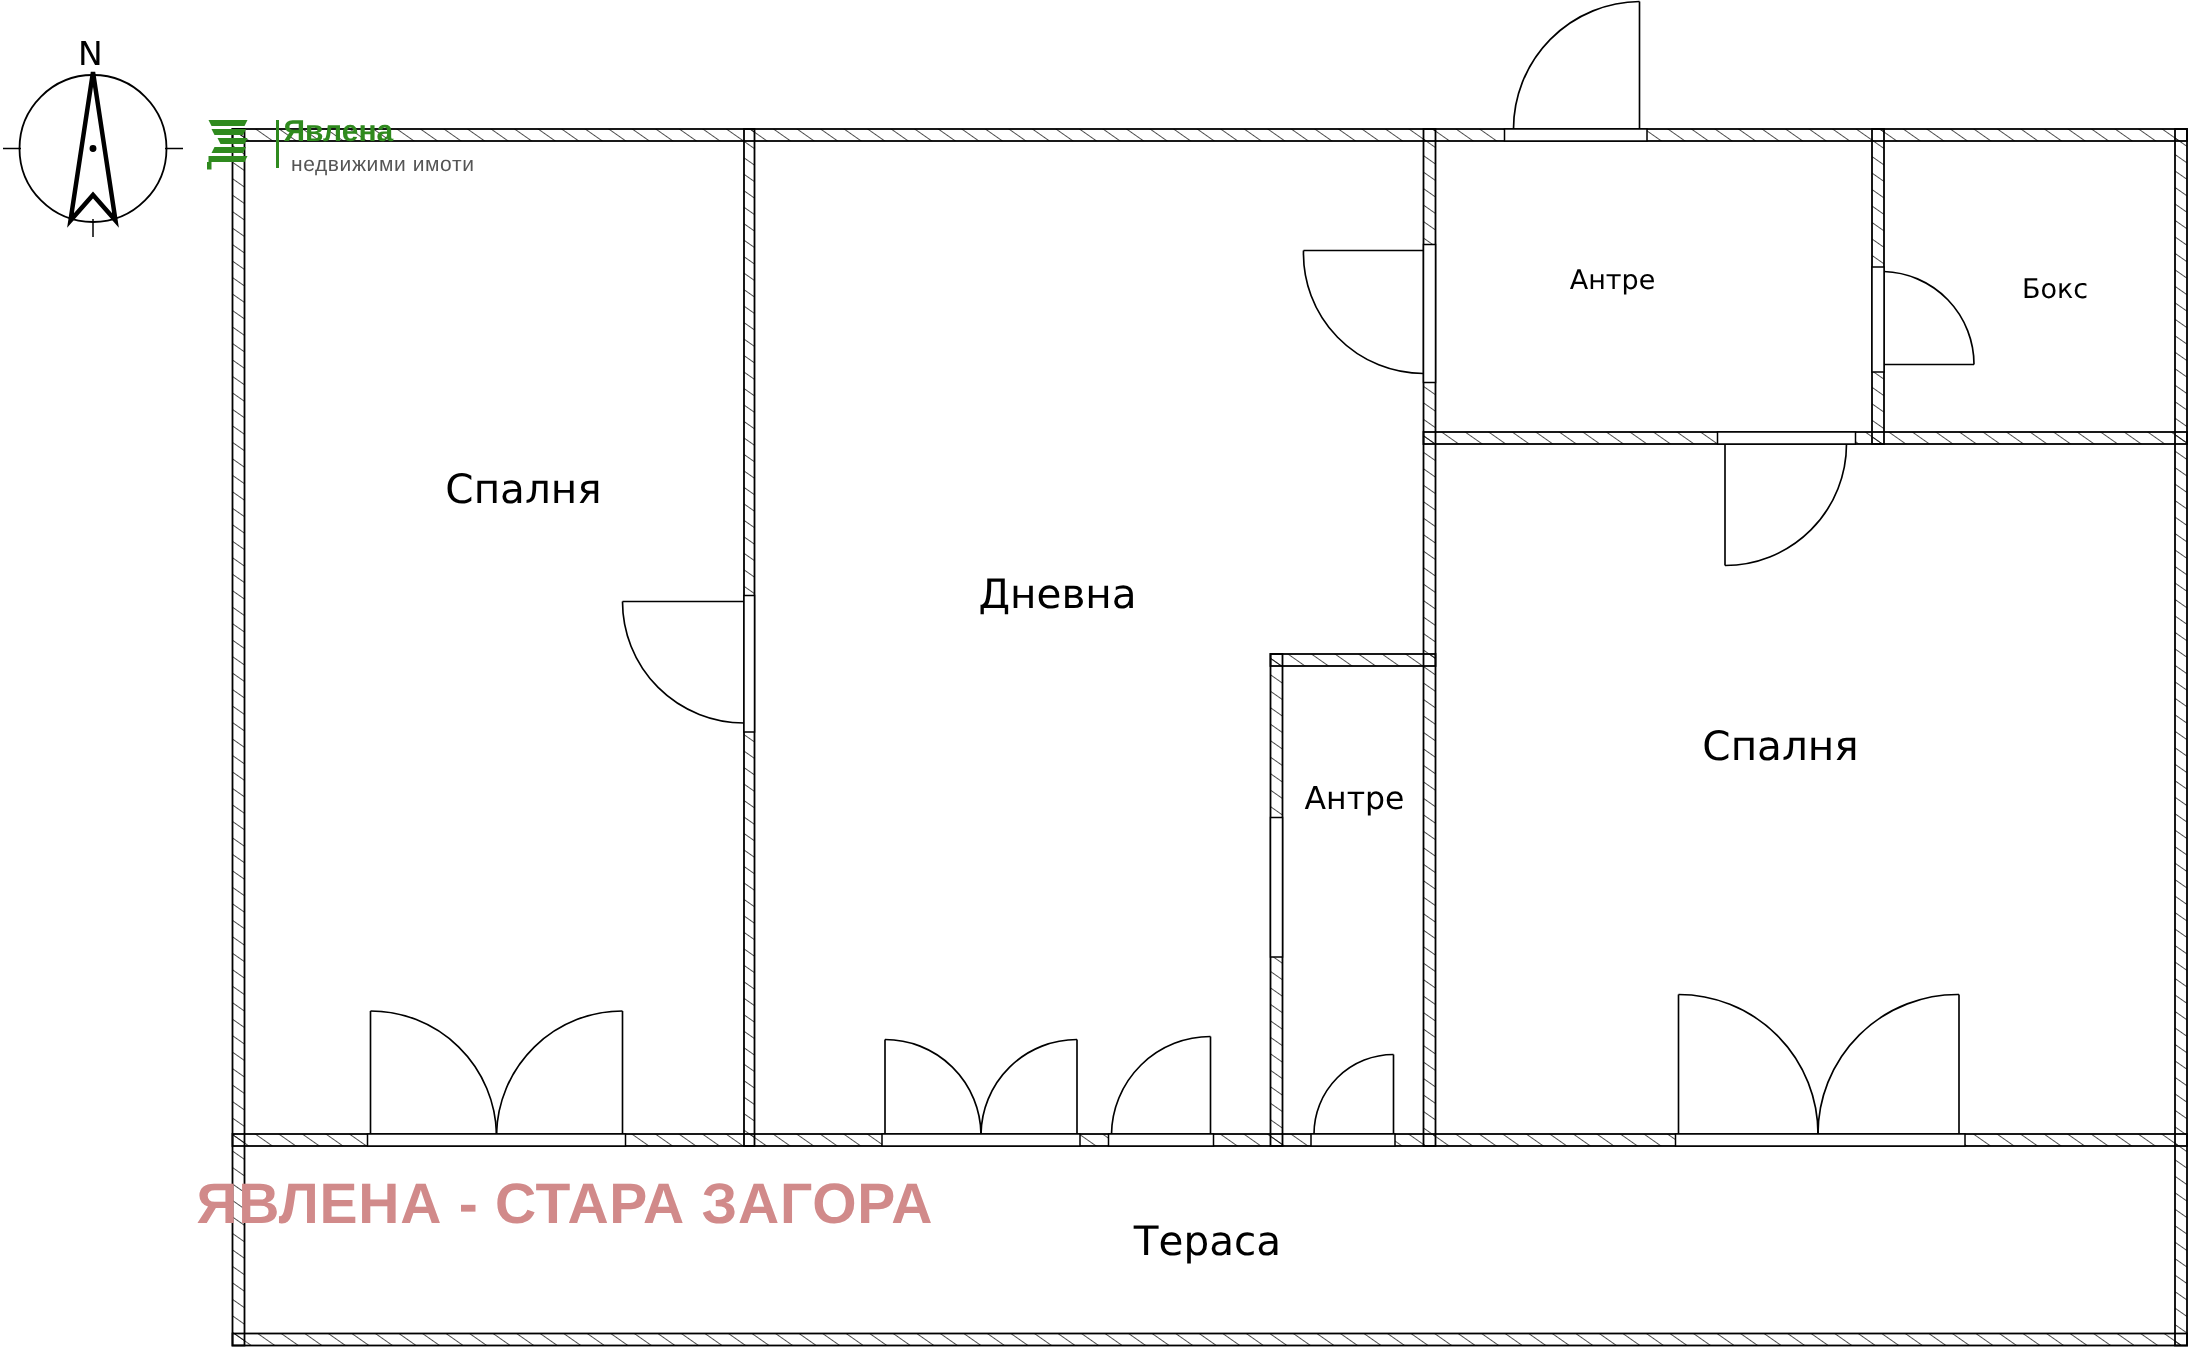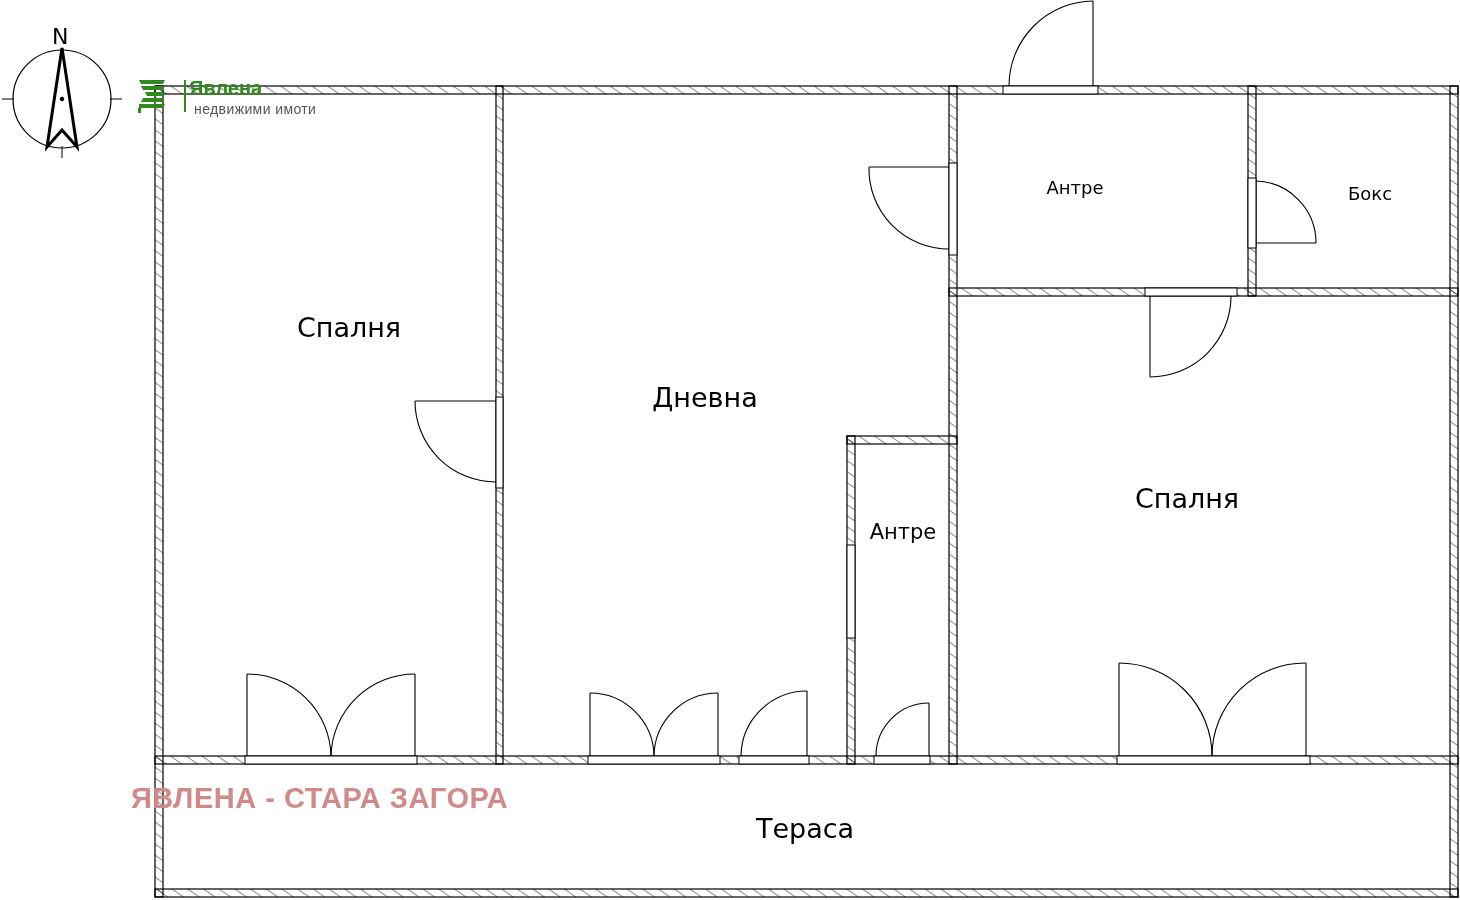--- a/index.html
+++ b/index.html
@@ -6,21 +6,21 @@
   body { width: 1460px; height: 900px; overflow: hidden; position: relative;
          font-family: "DejaVu Sans", sans-serif; }
   #plan { position: absolute; left: 0; top: 0; }
   .room-label { position: absolute; color: #000; font-family: "DejaVu Sans", sans-serif;
                 white-space: nowrap; transform: translate(-50%, -50%); }
   .lbl-lg { font-size: 27px; margin-left: 42px; }
   .lbl-md { font-size: 18px; }
   .lbl-sm { font-size: 21px; }
   .watermark { position: absolute; left: 131px; top: 782px; color: #d18a8a;
                font-family: "Liberation Sans", sans-serif; font-weight: bold;
-               font-size: 29px; letter-spacing: 0.5px; white-space: nowrap; }
+               font-size: 38px; letter-spacing: 0.5px; white-space: nowrap; }
   .logo { position: absolute; left: 137px; top: 78px; width: 140px; height: 36px; }
   .logo-name { position: absolute; left: 52px; top: -1px; color: #2f8a1e;
                font-family: "Liberation Sans", sans-serif; font-weight: bold;
                font-size: 20px; line-height: 22px; }
   .logo-sub { position: absolute; left: 57px; top: 23px; color: #555;
               font-family: "Liberation Sans", sans-serif; font-size: 14px;
               letter-spacing: 0.4px; white-space: nowrap; }
   .logo-bar { position: absolute; left: 47px; top: 2px; width: 2px; height: 32px; background: #2f8a1e; }
   .compass-n { position: absolute; left: 52px; top: 24px; font-family: "DejaVu Sans", sans-serif;
                font-size: 22px; color: #000; }

